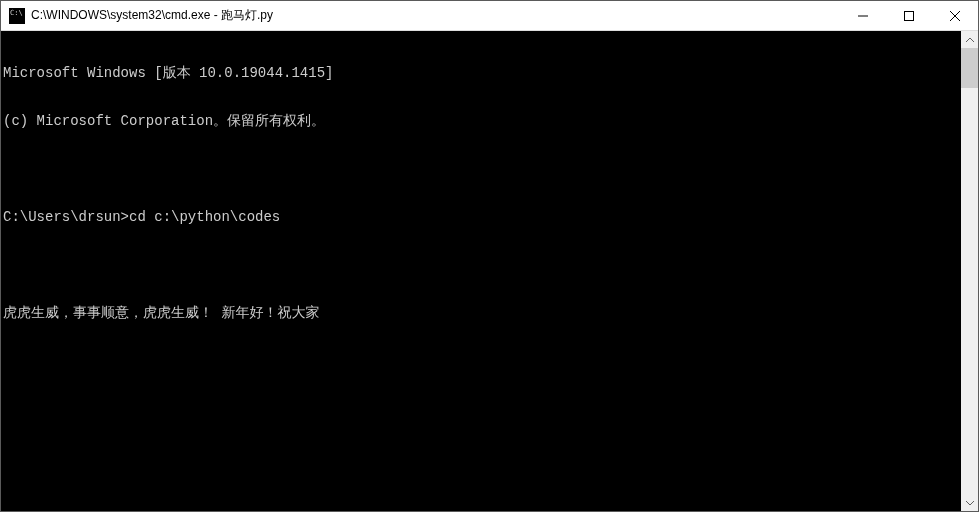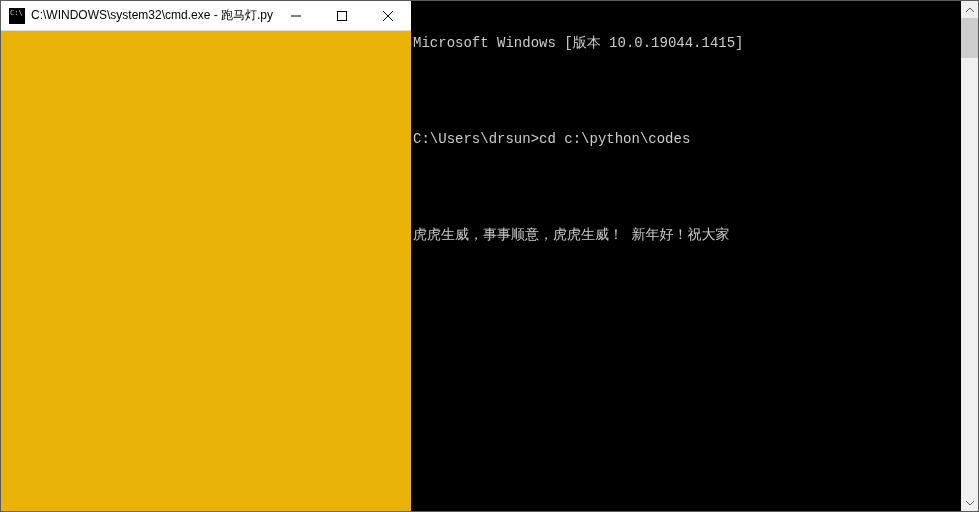--- a/index.html
+++ b/index.html
@@ -10,21 +10,22 @@
     body {
       font-family: "Segoe UI", Tahoma, sans-serif;
       background: #fff;
       overflow: hidden;
     }
     .window {
       width: 979px;
       height: 512px;
       border: 1px solid #5a5a5a;
       display: flex;
-      background: #eab308;
+      flex-direction: column;
+      background: #701a75;
     }
     .titlebar {
       height: 30px;
       background: #fff;
       display: flex;
       align-items: center;
       border-bottom: 1px solid #ddd;
     }
     .titlebar-icon {
       width: 16px;
@@ -141,20 +142,21 @@
         <svg viewBox="0 0 10 10">
           <line x1="0" y1="0" x2="10" y2="10" stroke="#000" stroke-width="1"></line>
           <line x1="10" y1="0" x2="0" y2="10" stroke="#000" stroke-width="1"></line>
         </svg>
       </div>
     </div>
   </div>
   <div class="client-area">
     <div class="terminal">
       <div class="terminal-line">Microsoft Windows [版本 10.0.19044.1415]</div>
+      <div class="terminal-line">(c) Microsoft Corporation。保留所有权利。</div>
       <div class="terminal-line"></div>
       <div class="terminal-line">C:\Users\drsun&gt;cd c:\python\codes</div>
       <div class="terminal-line"></div>
       <div class="terminal-line">虎虎生威，事事顺意，虎虎生威！ 新年好！祝大家</div>
     </div>
     <div class="scrollbar">
       <div class="scrollbar-btn">
         <svg viewBox="0 0 8 8">
           <path d="M0 6 L4 2 L8 6" fill="none" stroke="#606060" stroke-width="1"></path>
         </svg>

